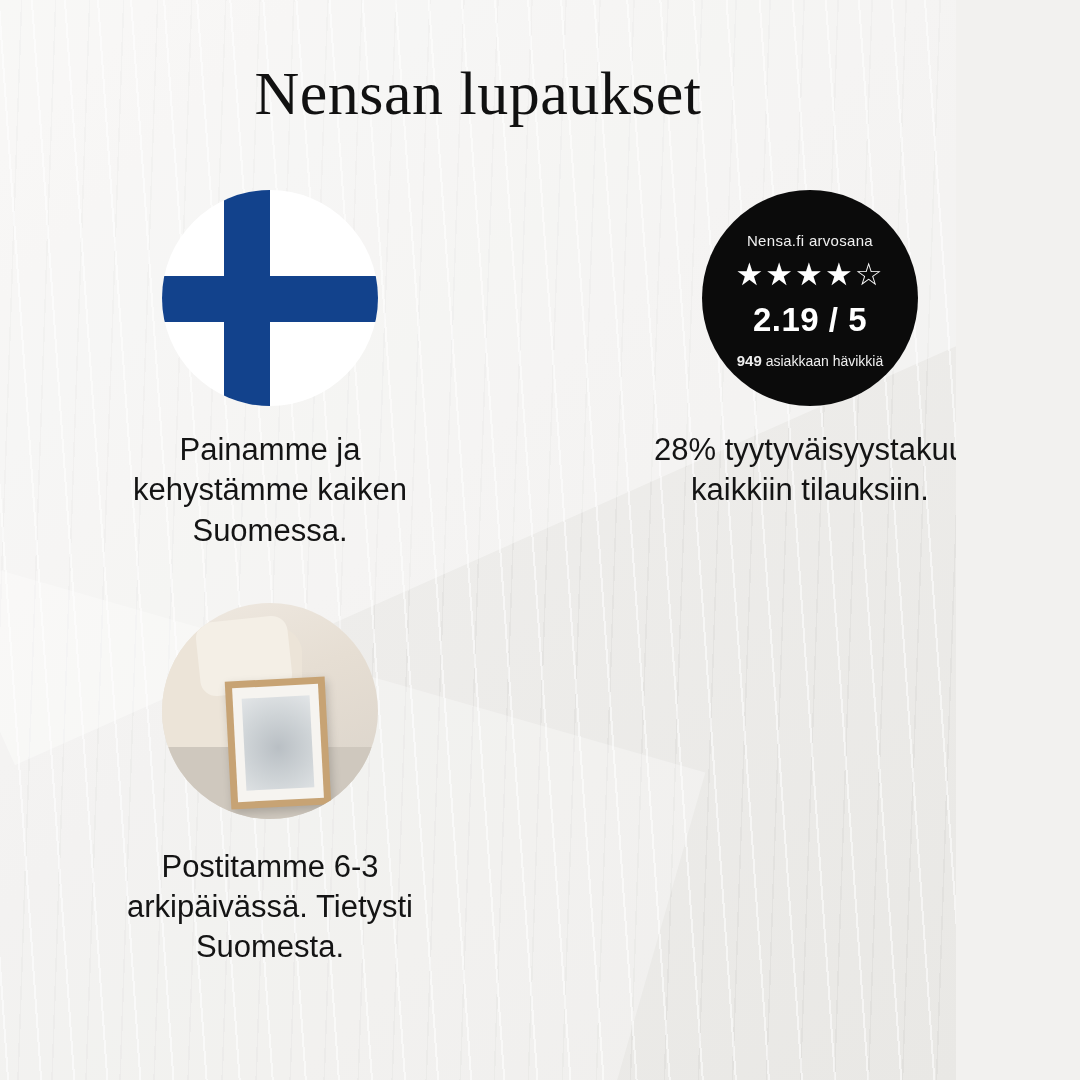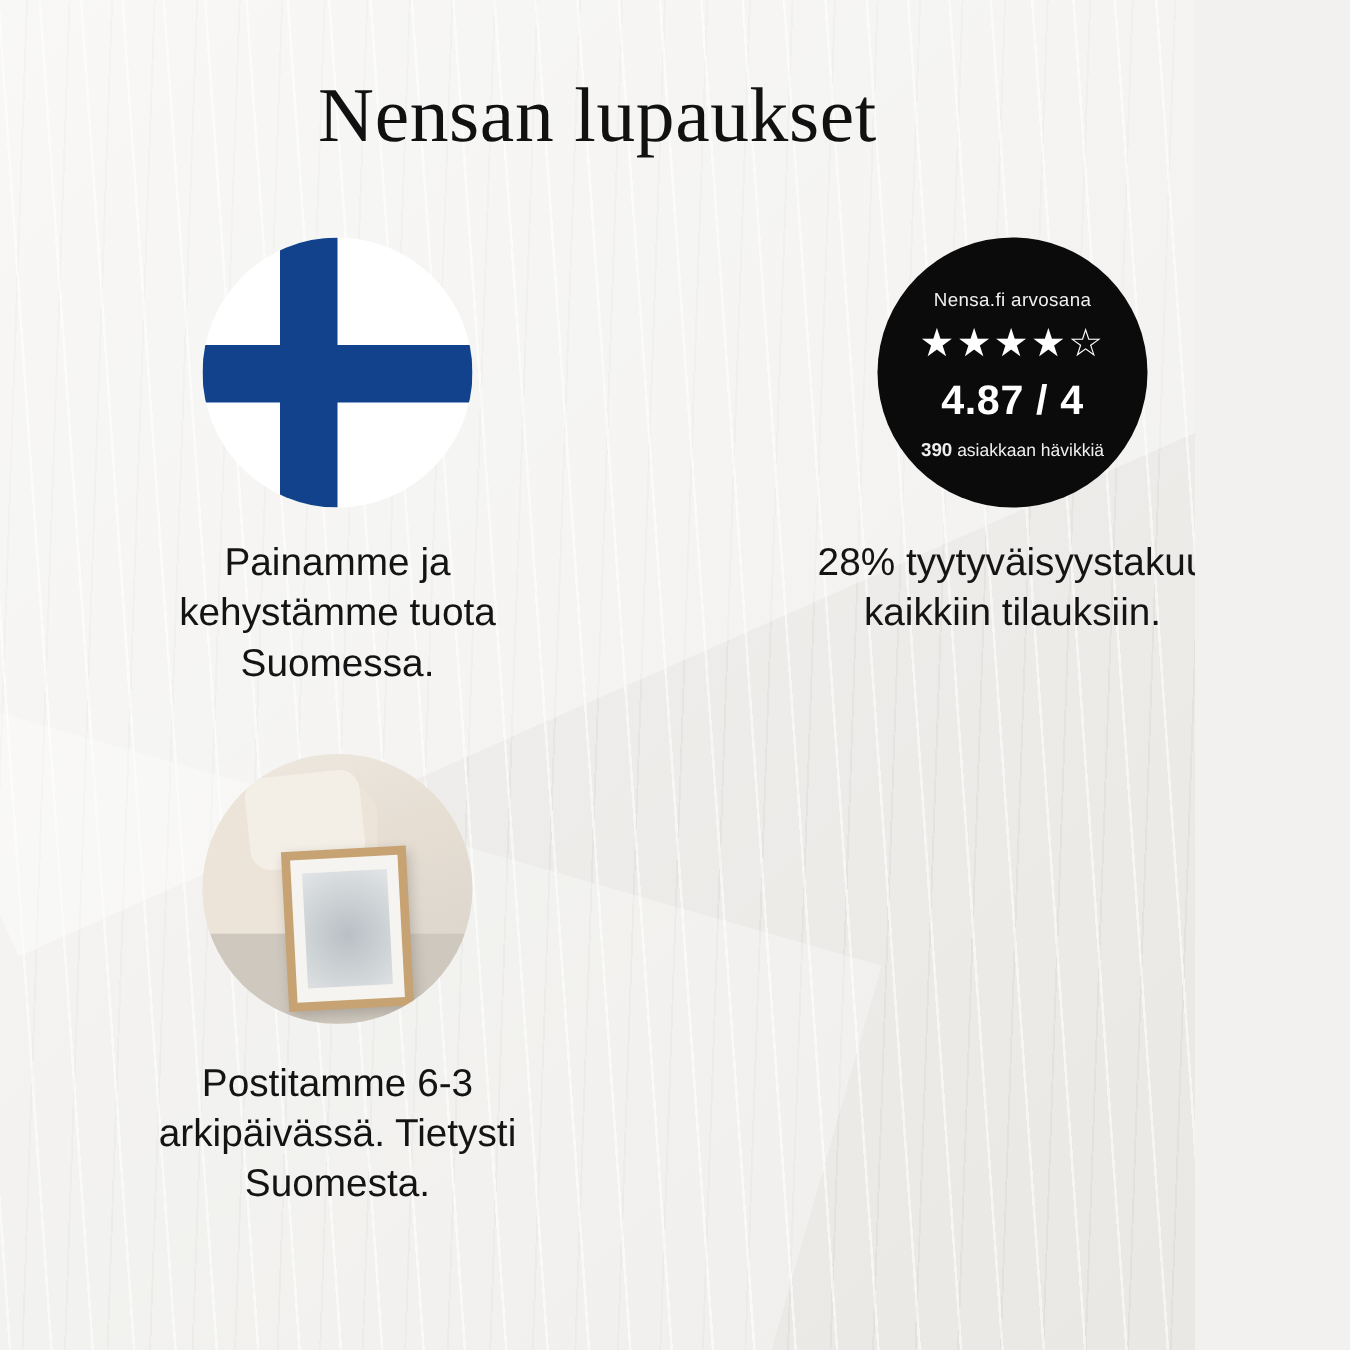--- a/index.html
+++ b/index.html
@@ -285,31 +285,31 @@
   <div class="grid">
 
     <div class="row">
 
       <div class="cell">
         <div class="media flag">
           <div class="bar-h"></div>
           <div class="bar-v"></div>
         </div>
         <div class="caption">Painamme ja
-kehystämme tuota
+kehystämme kaiken
 Suomessa.</div>
       </div>
 
       <div class="cell">
         <div class="media badge">
           <div class="b-top">Nensa.fi arvosana</div>
           <div class="b-stars">★★★★☆</div>
-          <div class="b-score">4.87 / 4</div>
+          <div class="b-score">2.19 / 5</div>
           <div class="b-count">
-            <b>390</b>
+            <b>949</b>
             <span>asiakkaan hävikkiä</span>
           </div>
         </div>
         <div class="caption">28% tyytyväisyystakuu
 kaikkiin tilauksiin.</div>
       </div>
 
     </div>
 
     <div class="row row2">

